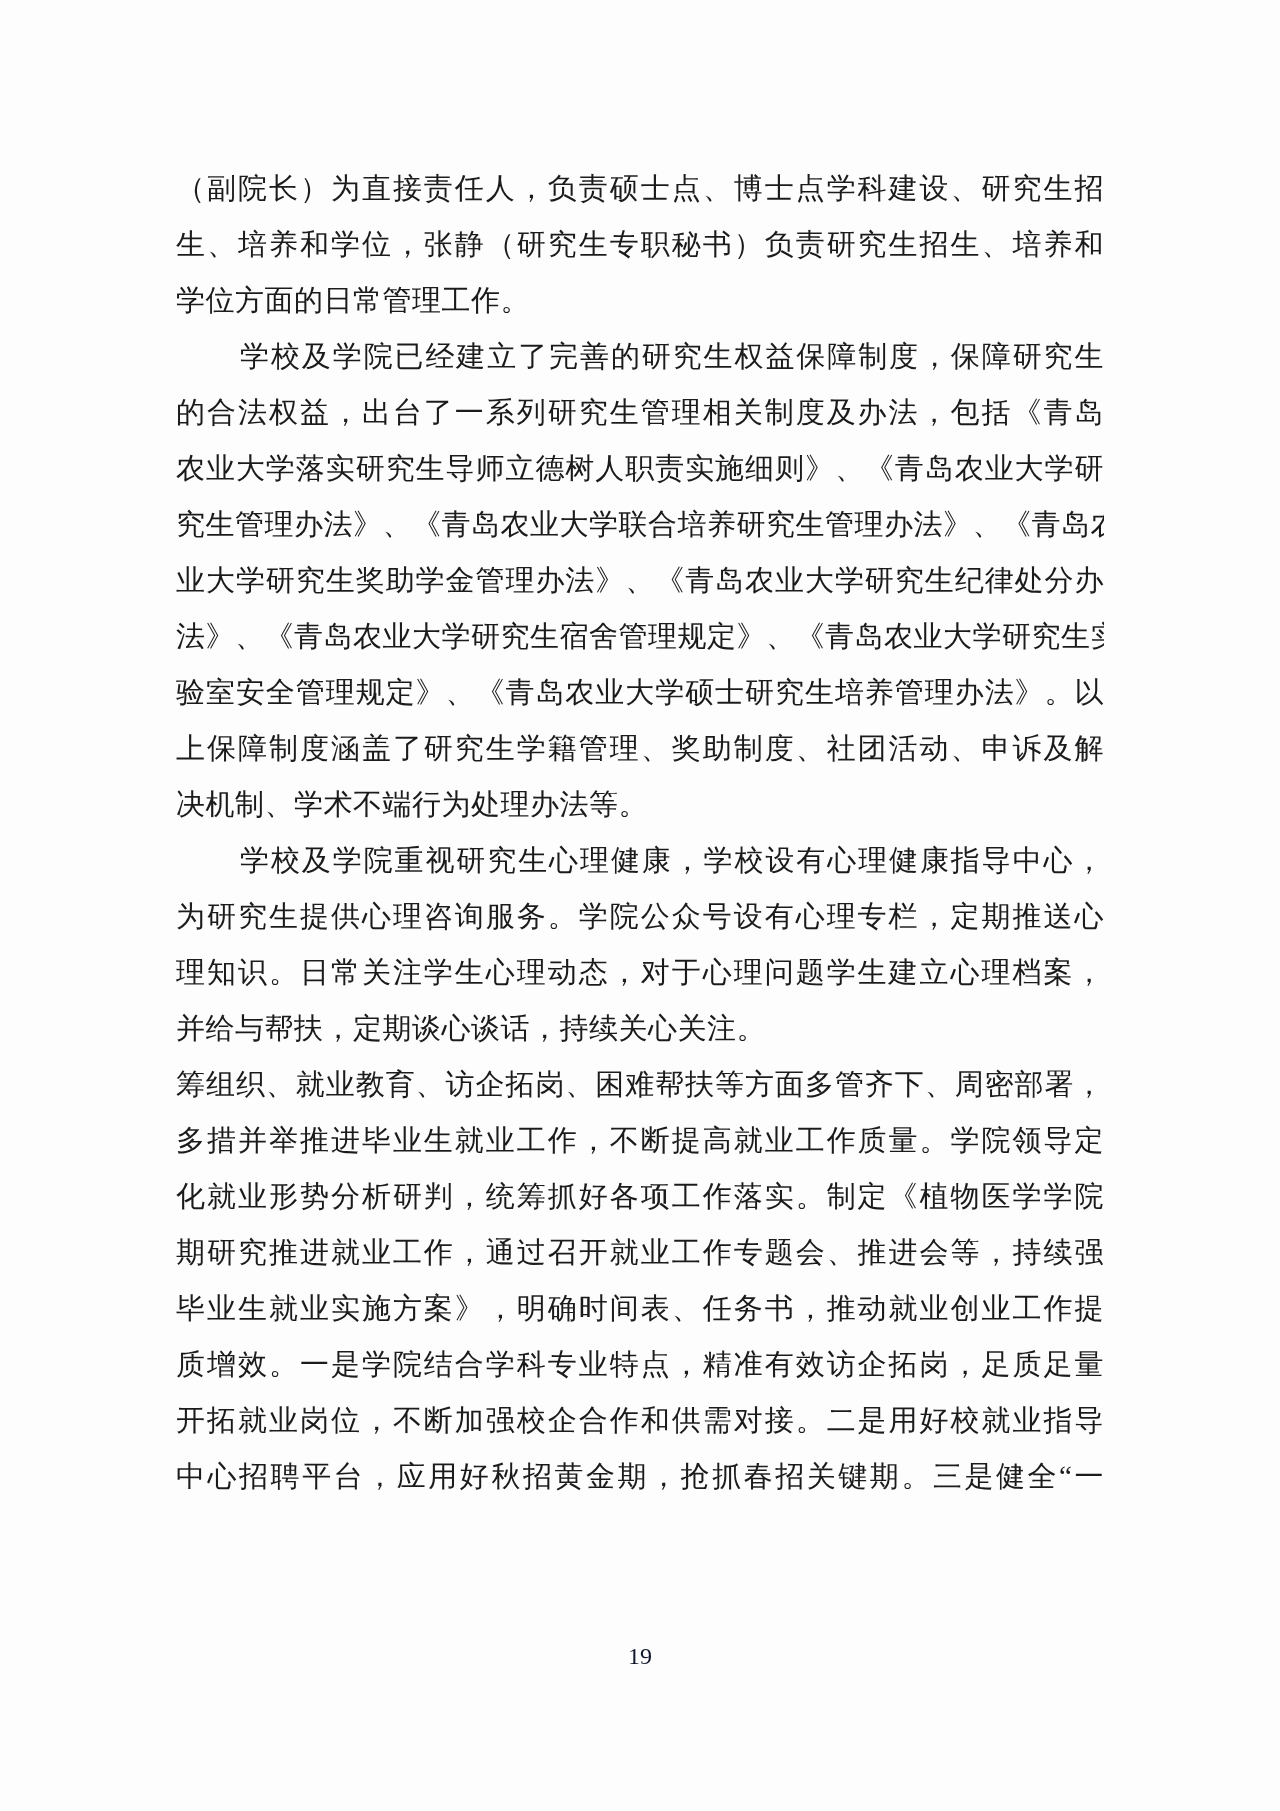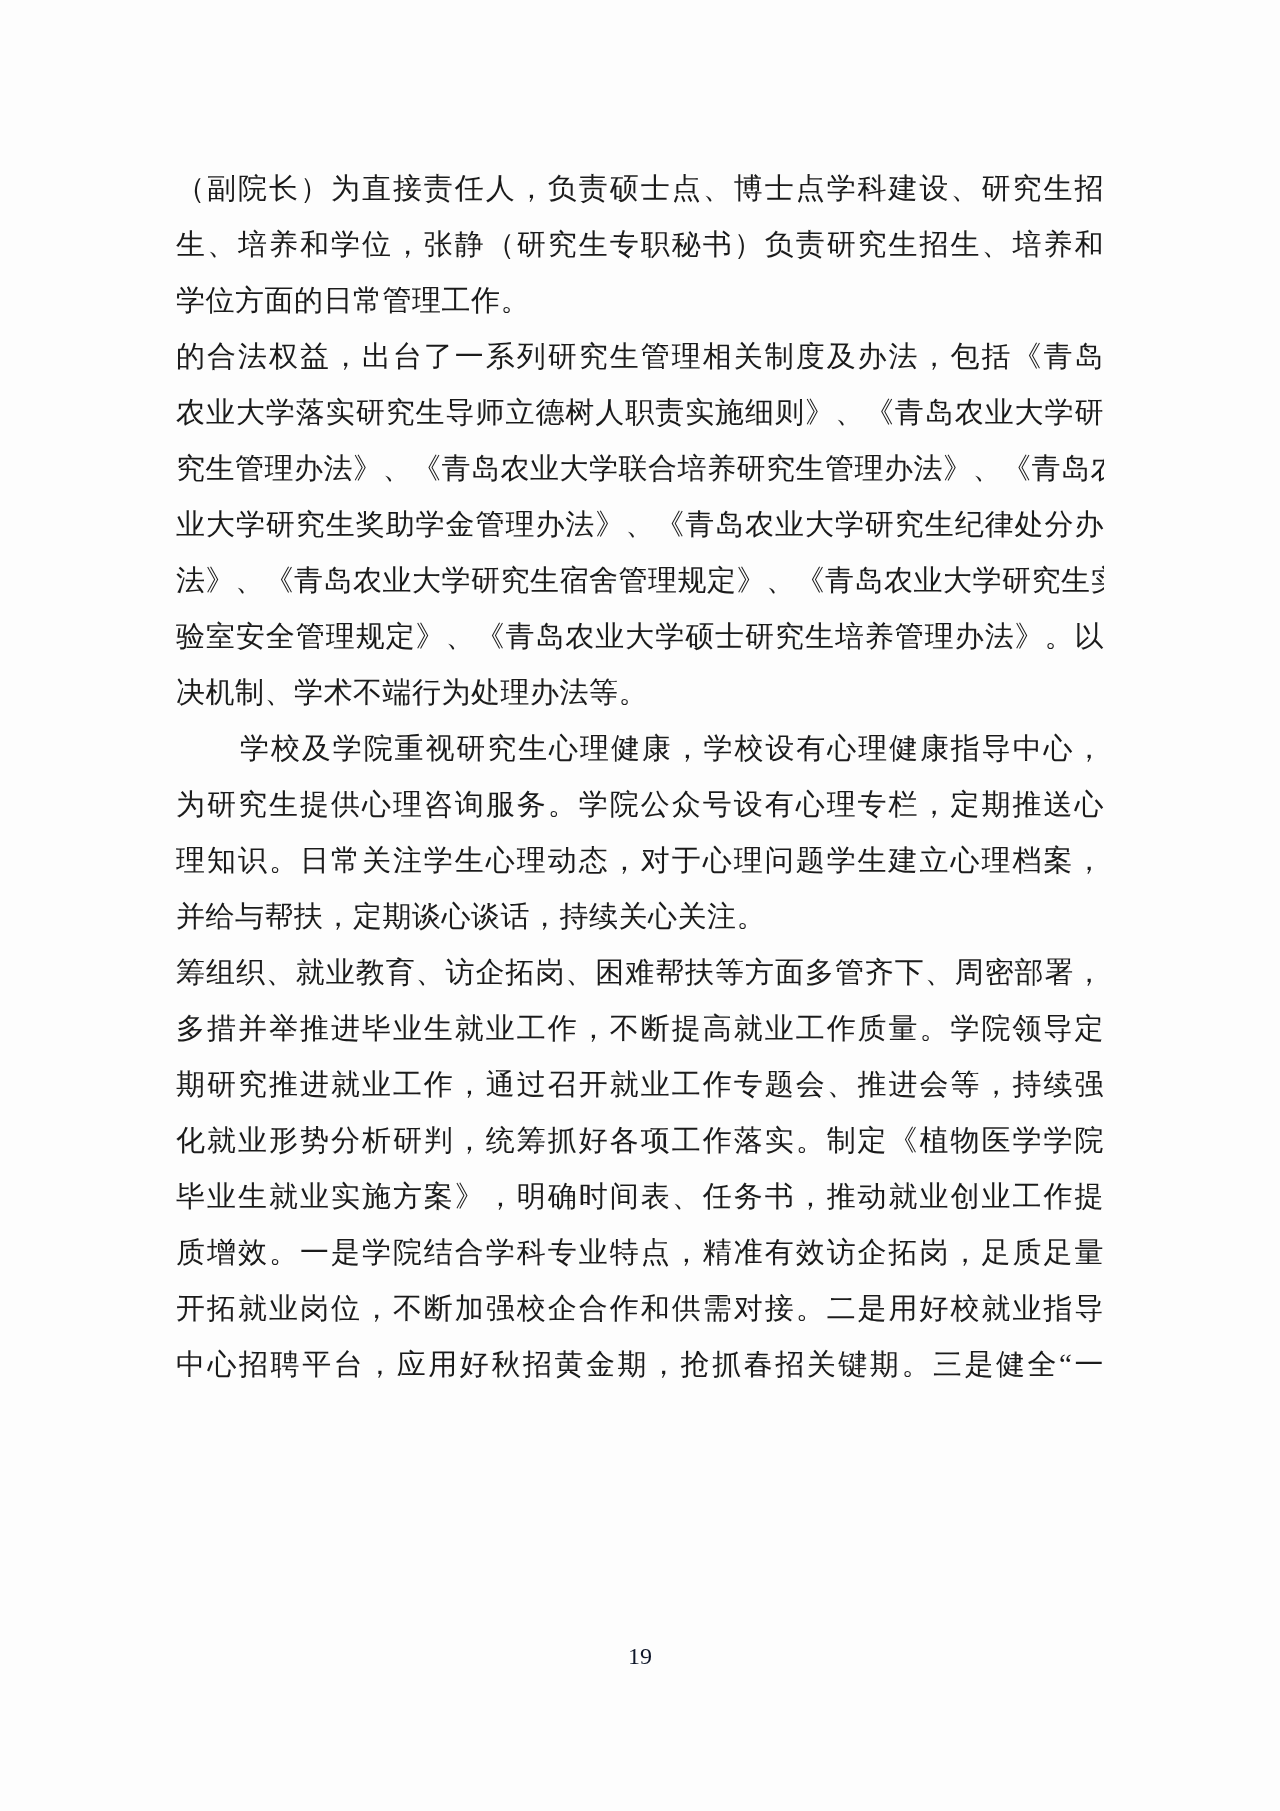--- a/index.html
+++ b/index.html
@@ -62,41 +62,43 @@
 <div class="page">
   <div class="text-block">
 
     <div class="para">
       <div class="line">（副院长）为直接责任人，负责硕士点、博士点学科建设、研究生招</div>
       <div class="line">生、培养和学位，张静（研究生专职秘书）负责研究生招生、培养和</div>
       <div class="line end">学位方面的日常管理工作。</div>
     </div>
 
     <div class="para">
+      <div class="line indent">学校及学院已经建立了完善的研究生权益保障制度，保障研究生</div>
       <div class="line">的合法权益，出台了一系列研究生管理相关制度及办法，包括《青岛</div>
       <div class="line">农业大学落实研究生导师立德树人职责实施细则》、《青岛农业大学研</div>
       <div class="line">究生管理办法》、《青岛农业大学联合培养研究生管理办法》、《青岛农</div>
       <div class="line">业大学研究生奖助学金管理办法》、《青岛农业大学研究生纪律处分办</div>
       <div class="line">法》、《青岛农业大学研究生宿舍管理规定》、《青岛农业大学研究生实</div>
       <div class="line">验室安全管理规定》、《青岛农业大学硕士研究生培养管理办法》。以</div>
+      <div class="line">上保障制度涵盖了研究生学籍管理、奖助制度、社团活动、申诉及解</div>
       <div class="line end">决机制、学术不端行为处理办法等。</div>
     </div>
 
     <div class="para">
       <div class="line indent">学校及学院重视研究生心理健康，学校设有心理健康指导中心，</div>
       <div class="line">为研究生提供心理咨询服务。学院公众号设有心理专栏，定期推送心</div>
       <div class="line">理知识。日常关注学生心理动态，对于心理问题学生建立心理档案，</div>
       <div class="line end">并给与帮扶，定期谈心谈话，持续关心关注。</div>
     </div>
 
     <div class="para">
       <div class="line">筹组织、就业教育、访企拓岗、困难帮扶等方面多管齐下、周密部署，</div>
       <div class="line">多措并举推进毕业生就业工作，不断提高就业工作质量。学院领导定</div>
+      <div class="line">化就业形势分析研判，统筹抓好各项工作落实。制定《植物医学学院</div>
       <div class="line">期研究推进就业工作，通过召开就业工作专题会、推进会等，持续强</div>
-      <div class="line">化就业形势分析研判，统筹抓好各项工作落实。制定《植物医学学院</div>
       <div class="line">毕业生就业实施方案》，明确时间表、任务书，推动就业创业工作提</div>
       <div class="line">质增效。一是学院结合学科专业特点，精准有效访企拓岗，足质足量</div>
       <div class="line">开拓就业岗位，不断加强校企合作和供需对接。二是用好校就业指导</div>
       <div class="line">中心招聘平台，应用好秋招黄金期，抢抓春招关键期。三是健全“一</div>
     </div>
 
   </div>
 
   <div class="page-number">19</div>
 </div>

